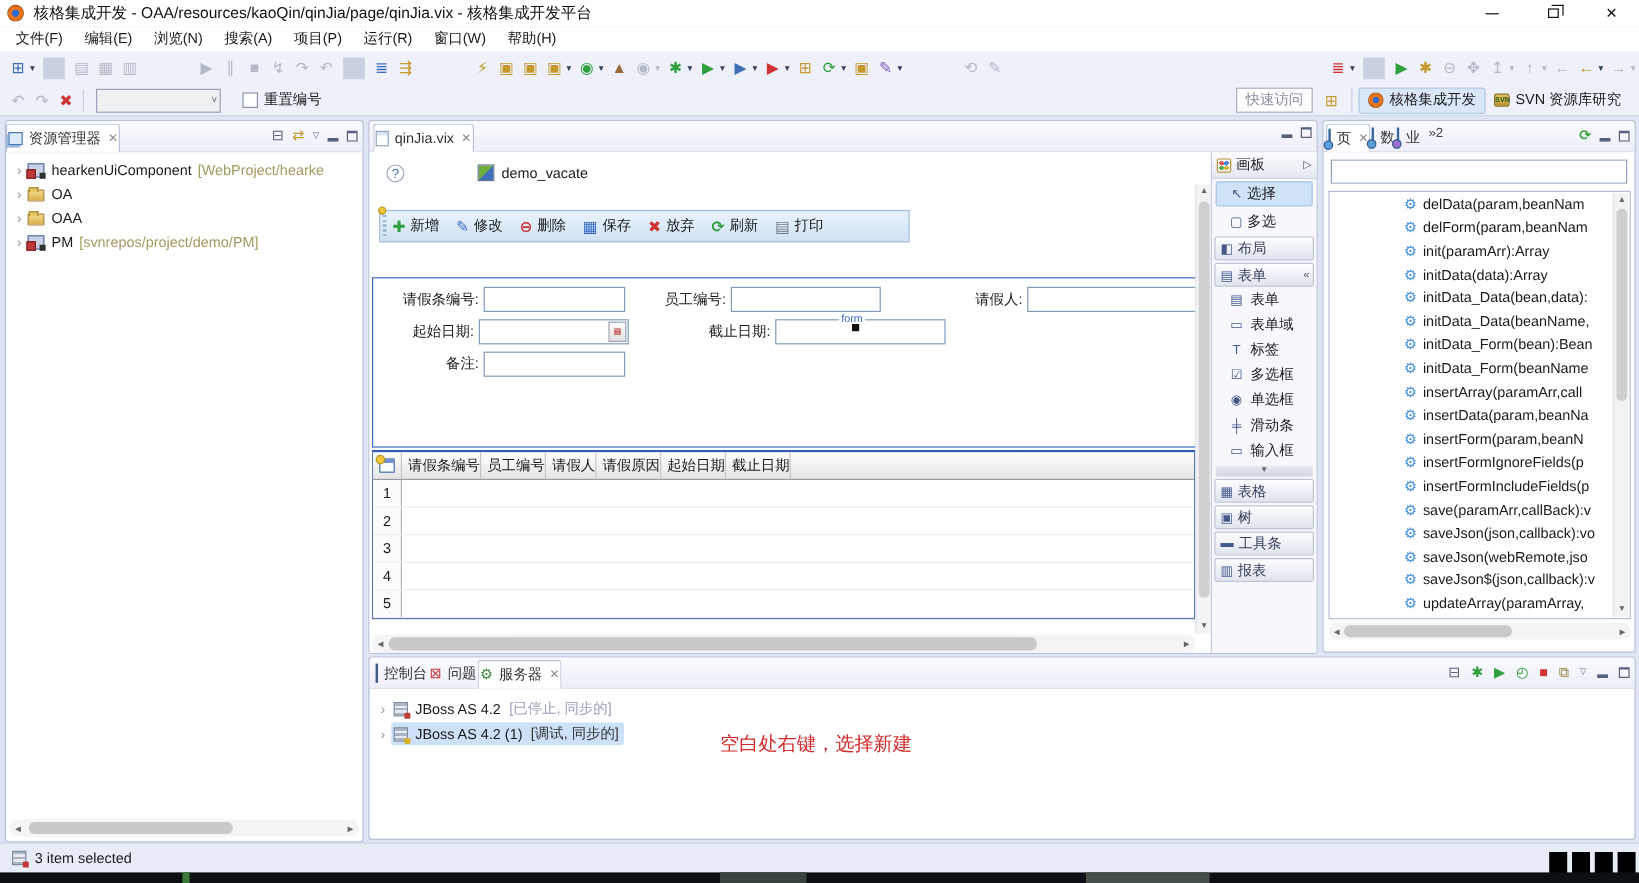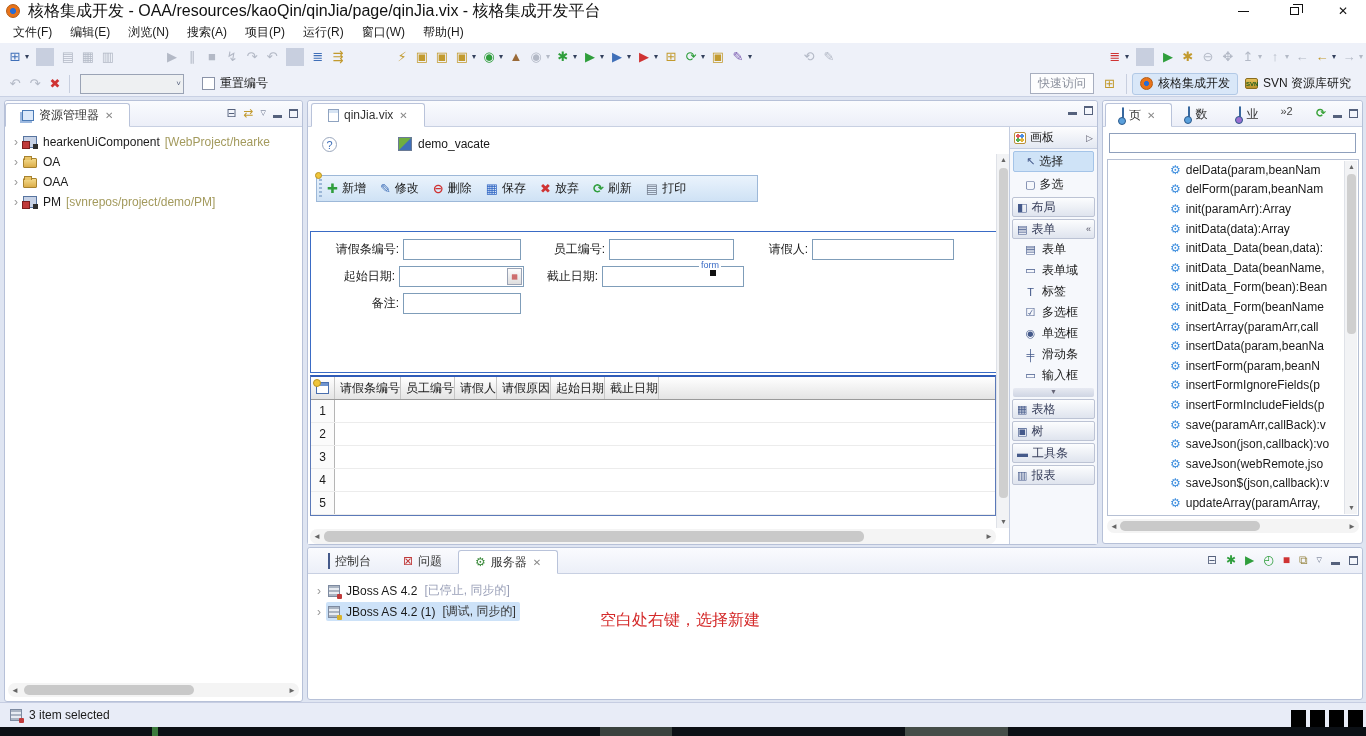--- a/index.html
+++ b/index.html
@@ -3,21 +3,21 @@
 <meta charset="utf-8">
 <style>
   *{box-sizing:border-box;margin:0;padding:0}
   html,body{width:1366px;height:736px;overflow:hidden}
   body{font-family:"Liberation Sans","DejaVu Sans",sans-serif;font-size:12px;color:#1a1a1a;background:#dfe5f2;position:relative}
 
   
   #titlebar{position:absolute;left:0;top:0;width:1366px;height:22px;background:#fff;display:flex;align-items:center}
   .app-ico{width:14px;height:14px;border-radius:50%;margin:0 8px 0 6px;
     background:radial-gradient(circle at 50% 50%,#2a6cd4 0 34%,#e8731a 35% 100%);border:1px solid #b35a12}
-  #title-text{font-size:16px;color:#111;white-space:nowrap}
+  #title-text{font-size:13px;color:#111;white-space:nowrap}
   .winctl{position:absolute;top:0;height:22px;width:34px;display:flex;align-items:center;justify-content:center}
   .i-minbar{width:11px;height:1px;background:#111;display:inline-block}
   .i-restore{width:9px;height:8px;border:1px solid #111;position:relative;display:inline-block;background:#fff}
   .i-restore:before{content:"";position:absolute;left:2px;top:-4px;width:9px;height:8px;border:1px solid #111;border-bottom:none;border-left:none}
   .i-x{font-size:12px;color:#111}
 
   
   #menubar{position:absolute;left:0;top:22px;width:1366px;height:21px;background:#fff;display:flex;align-items:center;padding-left:4px}
   .menu-item{padding:2px 9px;white-space:nowrap}
 
@@ -41,21 +41,21 @@
   .vsep{width:1px;height:20px;background:#c8cfdf;margin:0 5px}
   .chip{display:flex;align-items:center;height:22px;padding:0 7px;border-radius:3px;white-space:nowrap}
   .chip.active{background:#d9e7f8;border:1px solid #b2c9e6}
   .chip .app-ico{width:13px;height:13px;margin:0 5px 0 0}
   .svn-ico{width:13px;height:11px;background:linear-gradient(#e6c25a,#b8922b);border:1px solid #8a6d1e;border-radius:2px;
      color:#1d5c1d;font-size:6px;font-weight:bold;text-align:center;line-height:11px;margin-right:5px}
 
   
   .panel{position:absolute;background:#fff;border:1px solid #b7c1d8;border-radius:3px}
   .tabstrip{height:26px;background:linear-gradient(#fafbfe,#eceff8);border-bottom:1px solid #c8d0e2;display:flex;align-items:flex-end;position:relative;border-radius:3px 3px 0 0}
-  .ptab{height:24px;display:flex;align-items:center;padding:0 16px;color:#333;white-space:nowrap}
+  .ptab{height:24px;display:flex;align-items:center;padding:0 1px;color:#333;white-space:nowrap}
   .ptab.active{background:#fff;border:1px solid #b9c3da;border-bottom:1px solid #fff;border-radius:3px 3px 0 0;margin-bottom:-1px}
   .ptab .tclose{margin-left:6px;font-size:10px;color:#888}
   .ptab .tico{margin-right:5px}
   .strip-icons{position:absolute;right:4px;top:5px;display:flex;align-items:center;gap:7px}
   .si{font-size:12px;color:#55617c;display:flex;align-items:center;justify-content:center}
   .i-min{width:9px;height:3px;background:#55617c;display:inline-block;margin-top:6px}
   .i-max{width:9px;height:9px;border:1px solid #55617c;border-top:2px solid #55617c;display:inline-block}
   .i-menu{font-size:7px;color:#55617c}
 
   
@@ -93,21 +93,21 @@
   .bi-x{color:#cf3333}.bi-ref{color:#2f9e3c}.bi-prn{color:#707a8a;font-weight:normal}
 
   .formarea{position:absolute;left:2px;top:104px;width:688px;height:142px;border:1px solid #3a6bc5;background:#fff}
   .frow{position:absolute;left:0;display:flex;align-items:center}
   .ffield{display:flex;align-items:center}
   .flabel{text-align:right;white-space:nowrap}
   .finput{height:21px;background:#fff;border:1px solid #7f9db9;position:relative}
   .finput input{width:100%;height:100%;border:none;outline:none;background:transparent;font:inherit;padding:0 3px}
   .f1 .flabel{width:88px}.f1 .finput{width:118px;margin-left:4px}
   .f2{margin-left:24px}.f2 .flabel{width:60px}.f2 .finput{width:125px;margin-left:4px}
-  .f3{margin-left:16px}.f3 .flabel{width:58px}.f3 .finput{width:142px;margin-left:4px}
+  .f3{margin-left:60px}.f3 .flabel{width:58px}.f3 .finput{width:142px;margin-left:4px}
   .datebtn{position:absolute;right:1px;top:1px;width:15px;height:17px;background:linear-gradient(#fcfcfc,#dfdfdf);
      border:1px solid #9aa3b5;font-size:7px;color:#c03a3a;text-align:center;line-height:16px}
   .form-tag{position:absolute;left:391px;top:133px;font-size:9px;color:#3a6bc5;background:#fff;padding:0 2px}
   .form-handle{position:absolute;left:402px;top:143px;width:6px;height:6px;background:#111}
 
   .dtable{position:absolute;left:2px;top:248px;width:686px;border:1px solid #5b79b8;border-top:2px solid #2f5bb7;background:#fff}
   .thead{height:23px;display:flex;background:linear-gradient(#ffffff,#e4e4e4);border-bottom:1px solid #9a9a9a}
   .th{border-right:1px solid #c6c6c6;display:flex;align-items:center;padding-left:5px;white-space:nowrap;overflow:hidden;flex:none}
   .th.iconcell{width:24px;justify-content:center;padding-left:0;position:relative}
   .ico-table{width:13px;height:12px;border:1px solid #4a6fae;background:linear-gradient(#6f94cf 0 3px,#fff 3px);position:relative}

